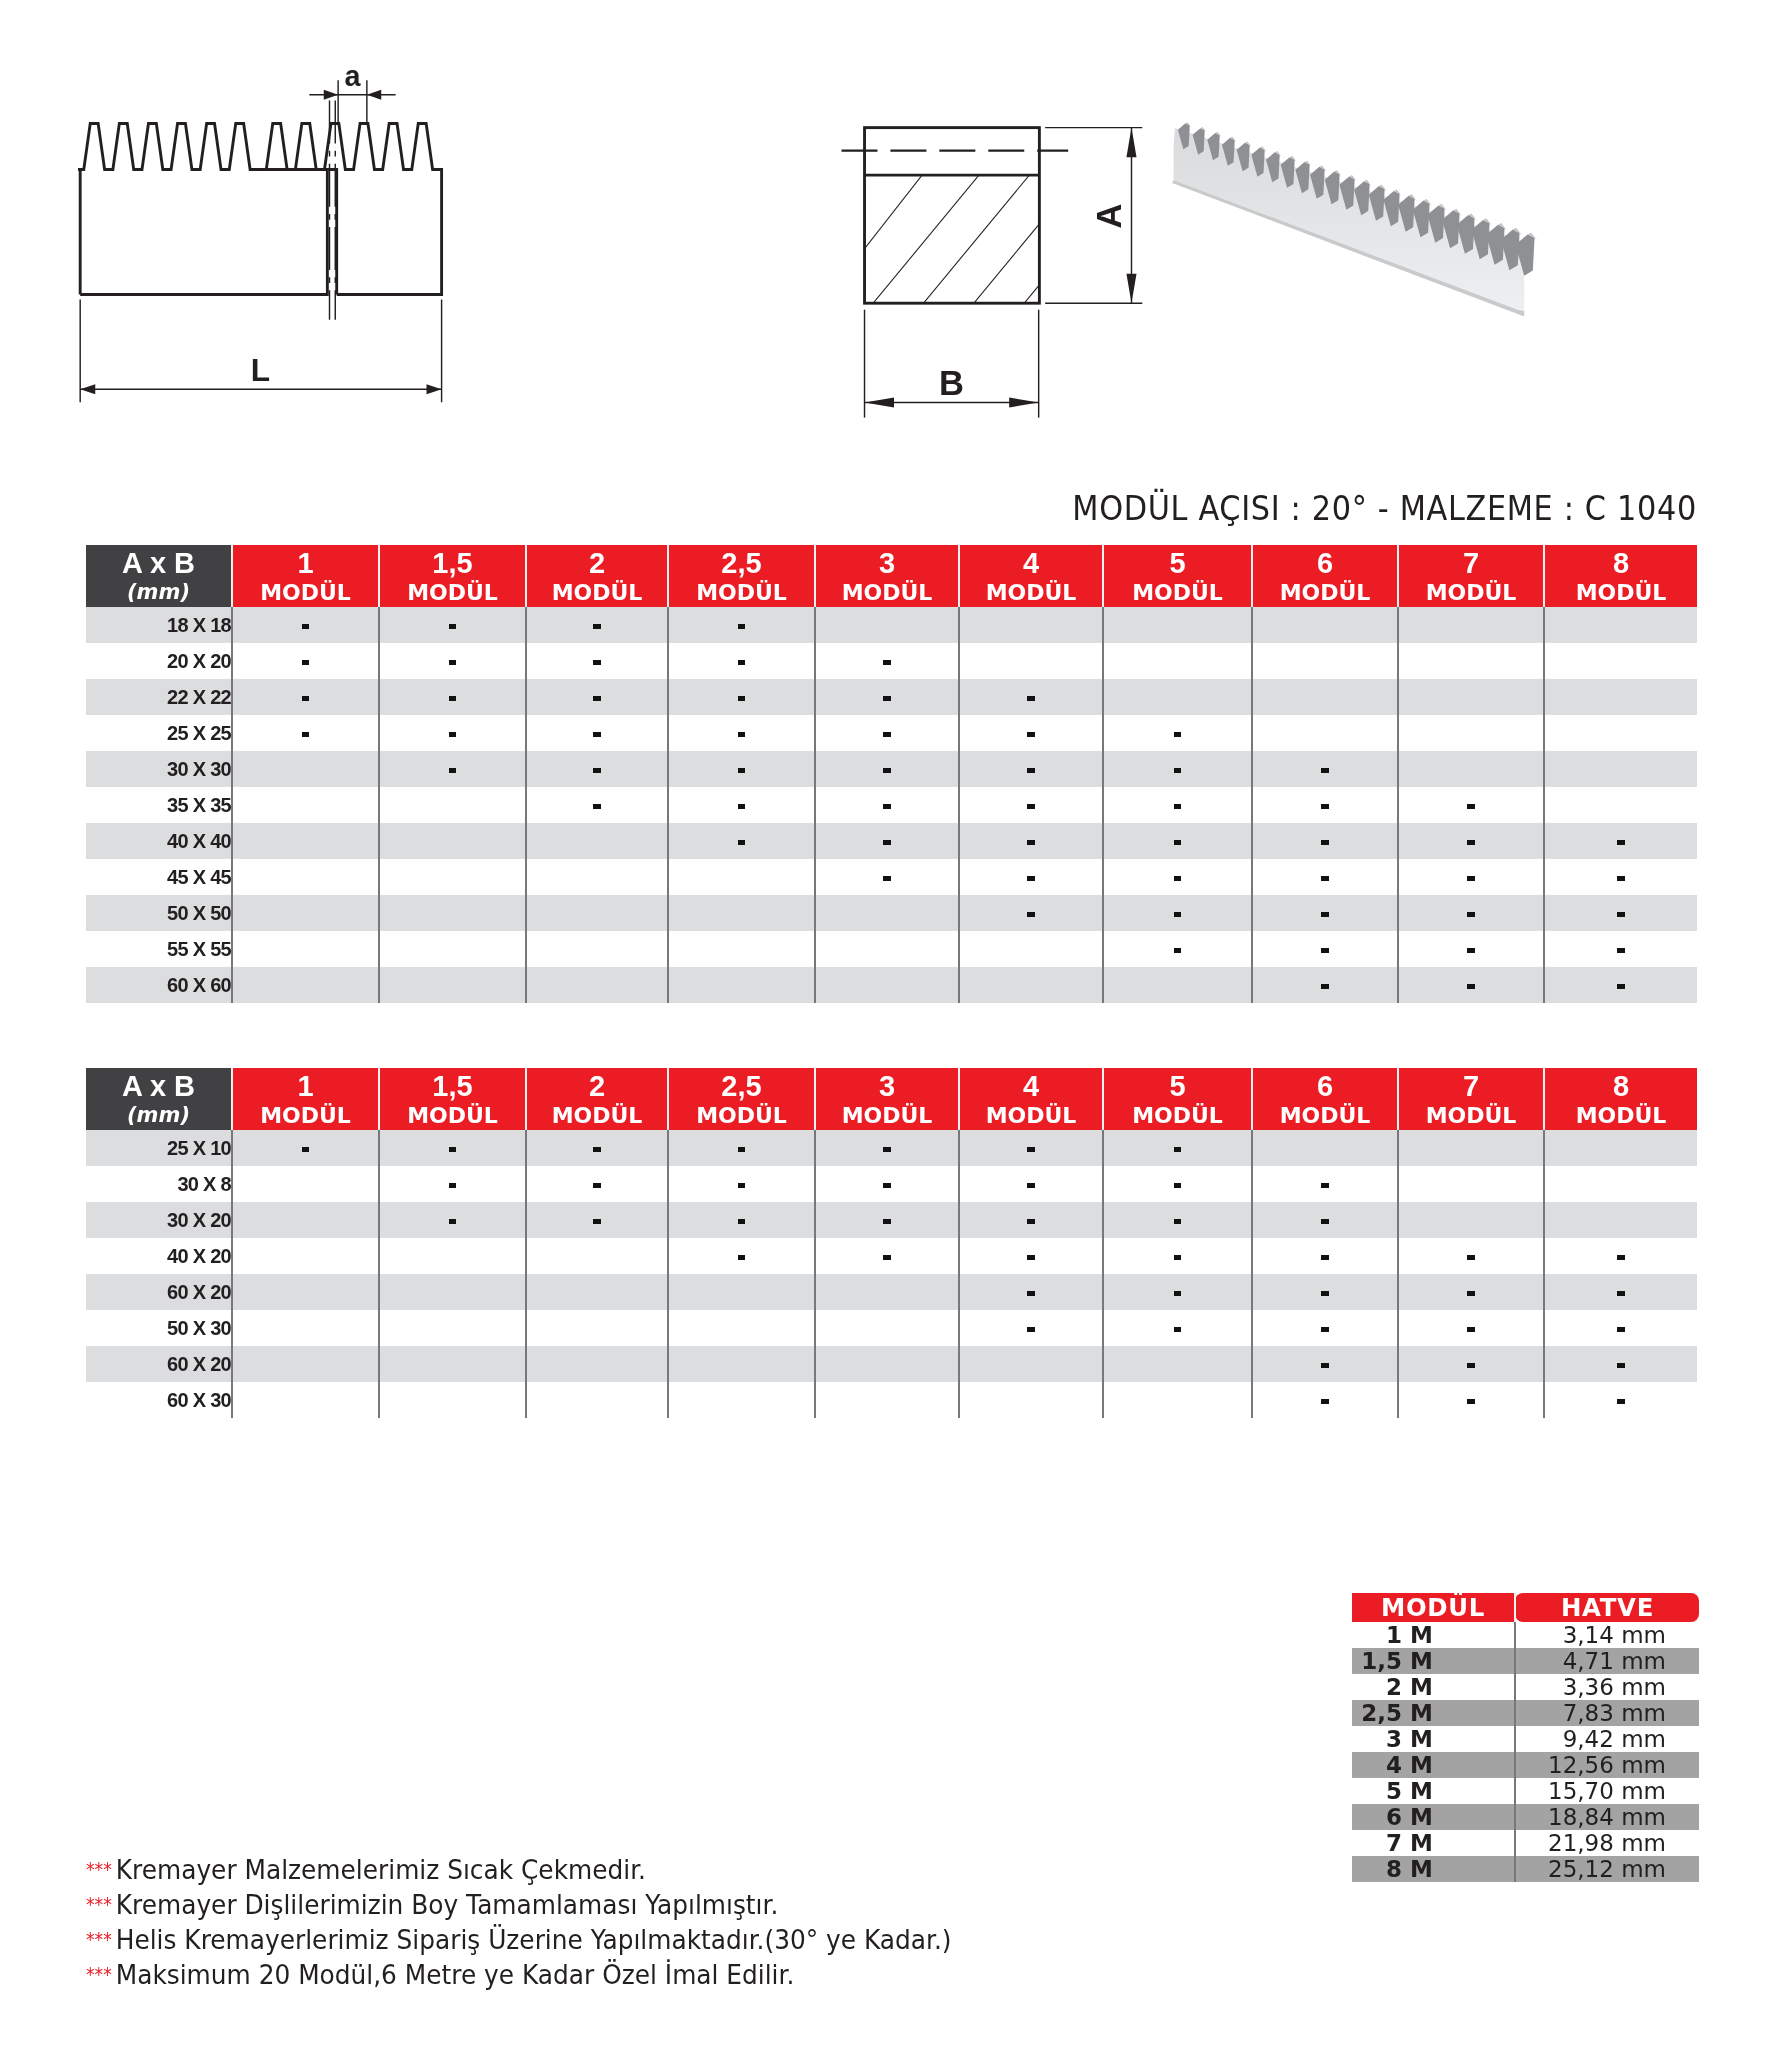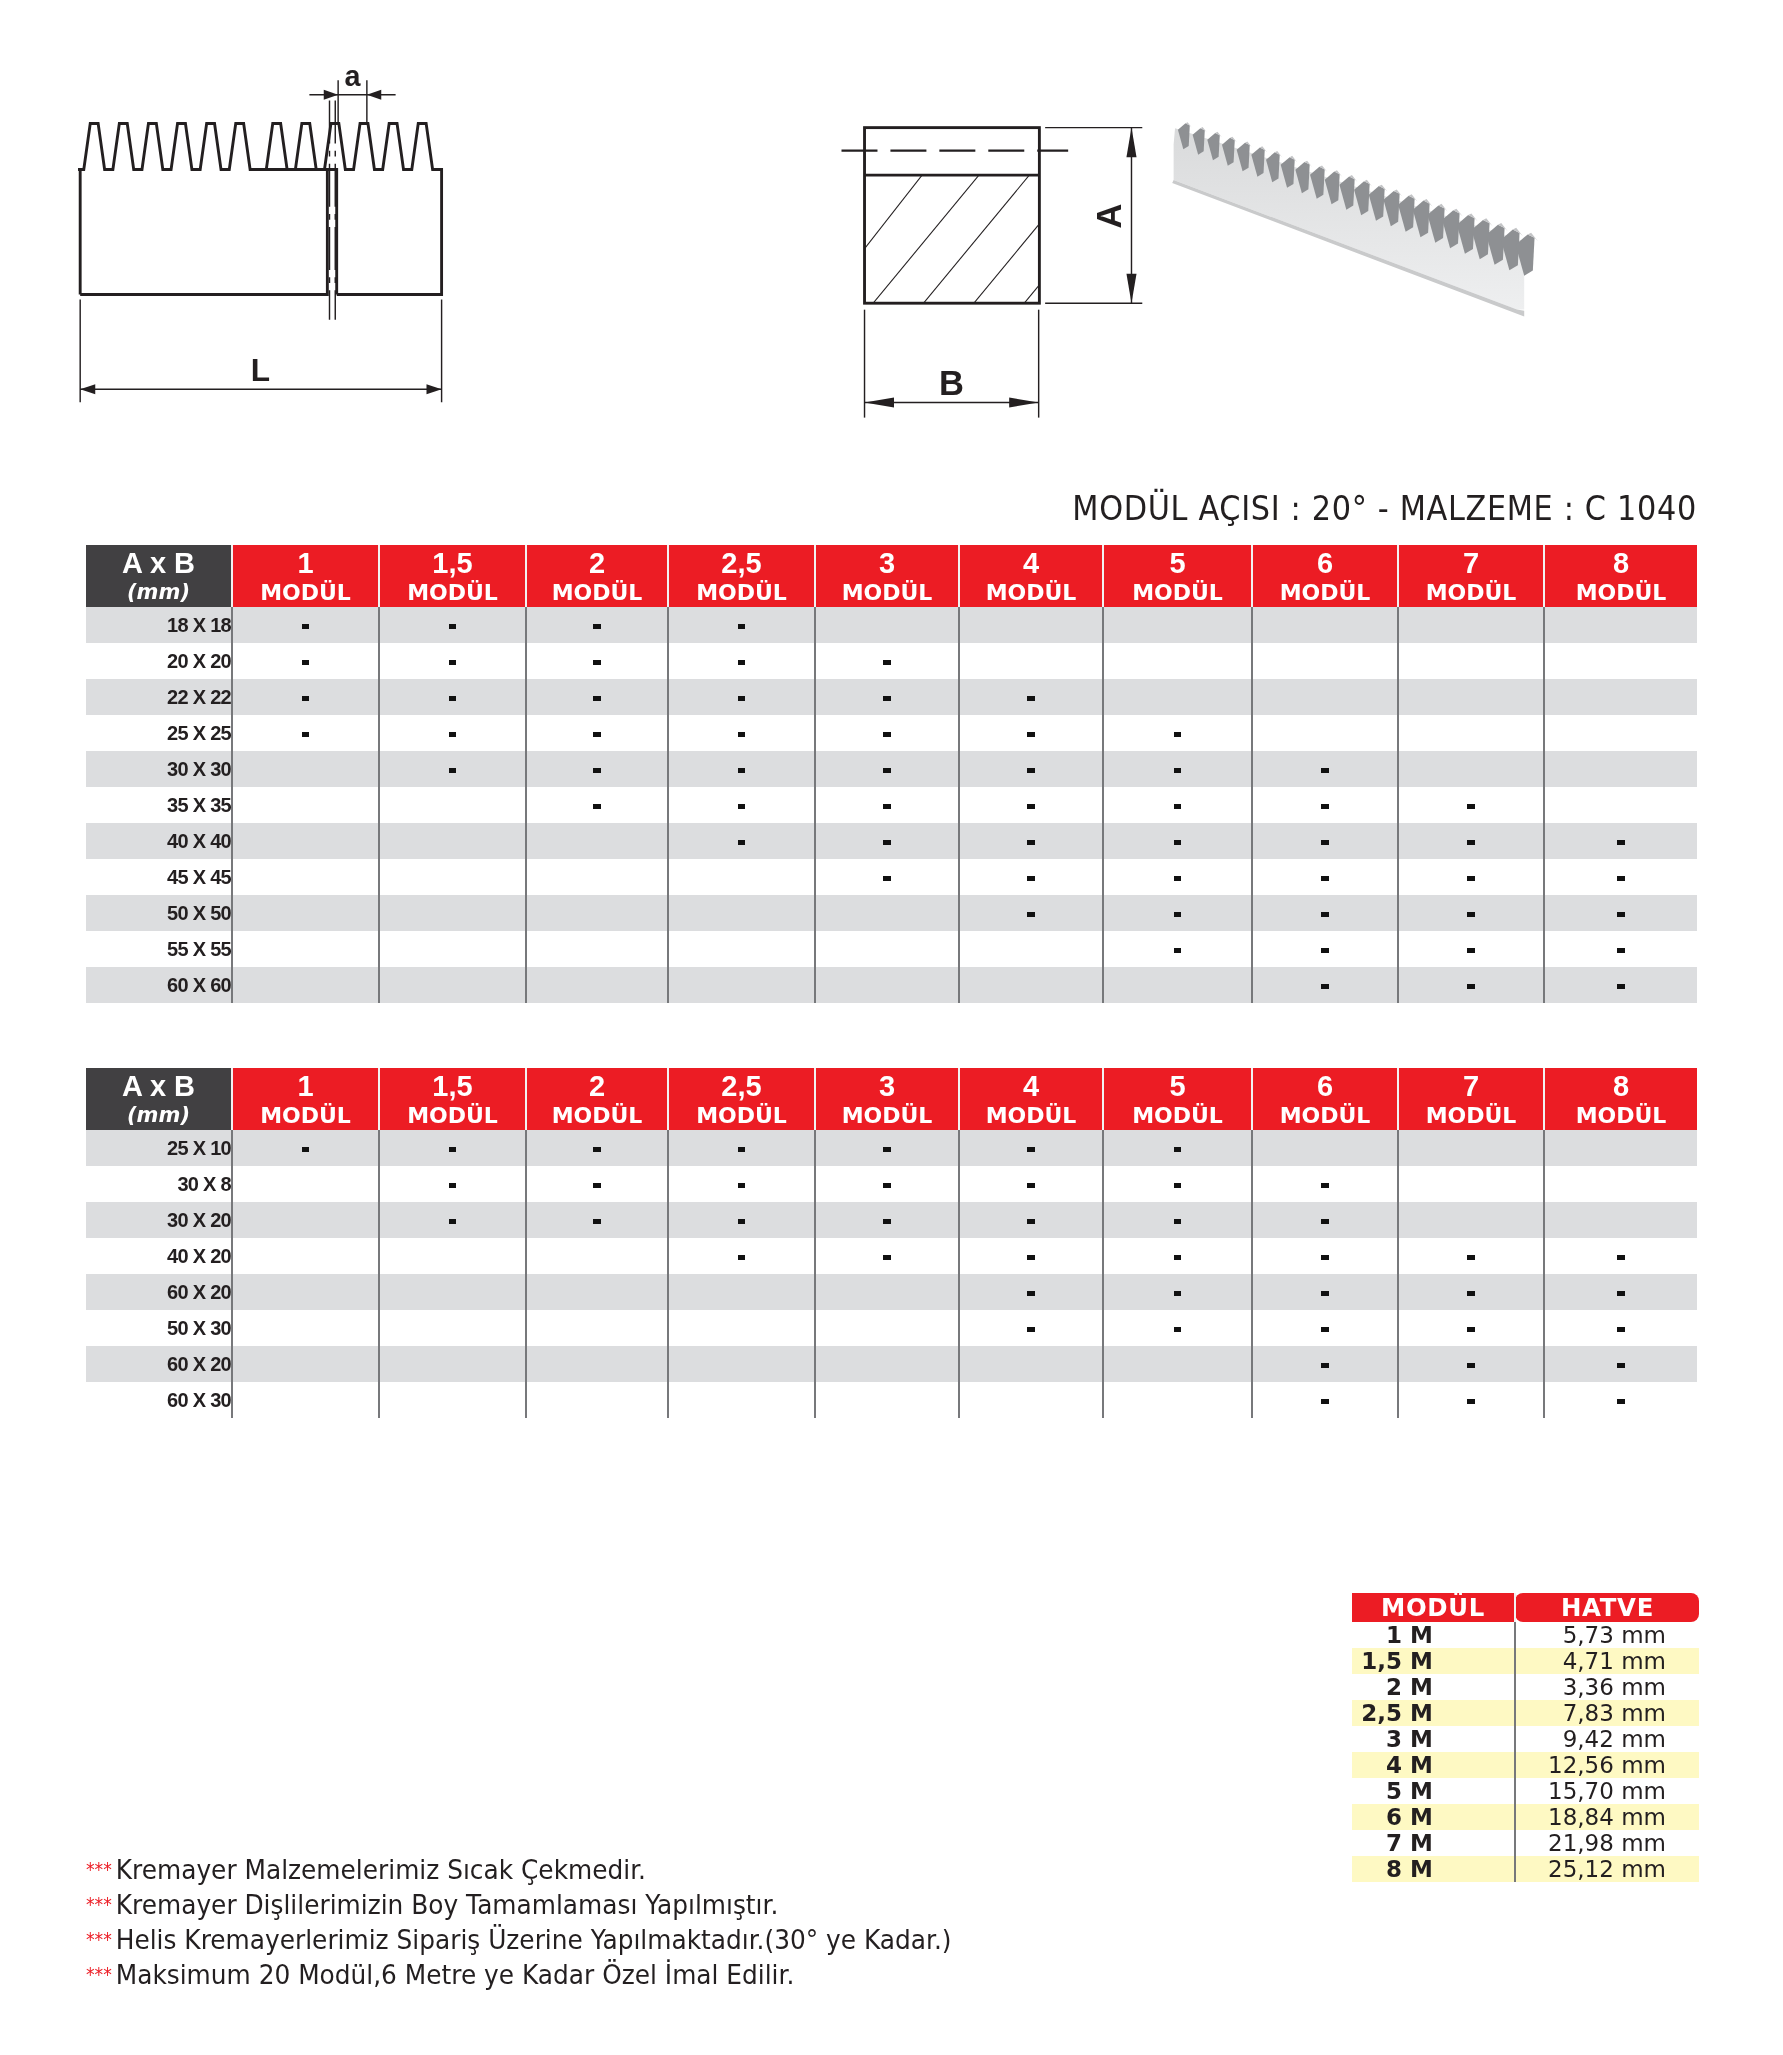--- a/index.html
+++ b/index.html
@@ -54,21 +54,21 @@
   }
   table.pitch th {
     background: #ec1c24; color: #fff; height: 29px; font-size: 24.4px; font-weight: bold;
     font-family: "DejaVu Sans", sans-serif; letter-spacing: 0.7px; padding: 0;
   }
   table.pitch th + th { border-left: 2.2px solid #f2f2f2; border-radius: 8px; }
   table.pitch td { height: 15px; font-size: 23px; padding: 0; }
   table.pitch td.mod { text-align: right; padding-right: 81px; font-weight: bold; font-family: "DejaVu Sans", sans-serif; }
   table.pitch td.hat { text-align: right; padding-right: 33px; border-left: 2.2px solid #77787b; font-family: "DejaVu Sans", sans-serif; }
   table.pitch tr.odd td { background: #ffffff; }
-  table.pitch tr.even td { background: #fef9c3; text-align: right; }
+  table.pitch tr.even td { background: #a3a3a3; text-align: right; }
 
   
   #notes { left: 86px; top: 1852px; }
   .note { font-size: 27px; line-height: 35px; font-family: "DejaVu Sans", sans-serif; transform: scaleX(0.92); transform-origin: left center; white-space: nowrap; }
   .note .stars { color: #ec1c24; font-size: 18.7px; vertical-align: top; margin-right: 4.3px; }
 </style>
 </head>
 <body>
 
 <svg id="drawing-side" class="abs" viewBox="0 0 1050 540">
@@ -579,21 +579,21 @@
     </colgroup>
   <thead>
     <tr>
       <th>MODÜL</th>
       <th>HATVE</th>
     </tr>
   </thead>
   <tbody id="pitch-body">
       <tr class="odd">
         <td class="mod">1 M</td>
-        <td class="hat">5,73 mm</td>
+        <td class="hat">3,14 mm</td>
       </tr>
       <tr class="even">
         <td class="mod">1,5 M</td>
         <td class="hat">4,71 mm</td>
       </tr>
       <tr class="odd">
         <td class="mod">2 M</td>
         <td class="hat">3,36 mm</td>
       </tr>
       <tr class="even">

